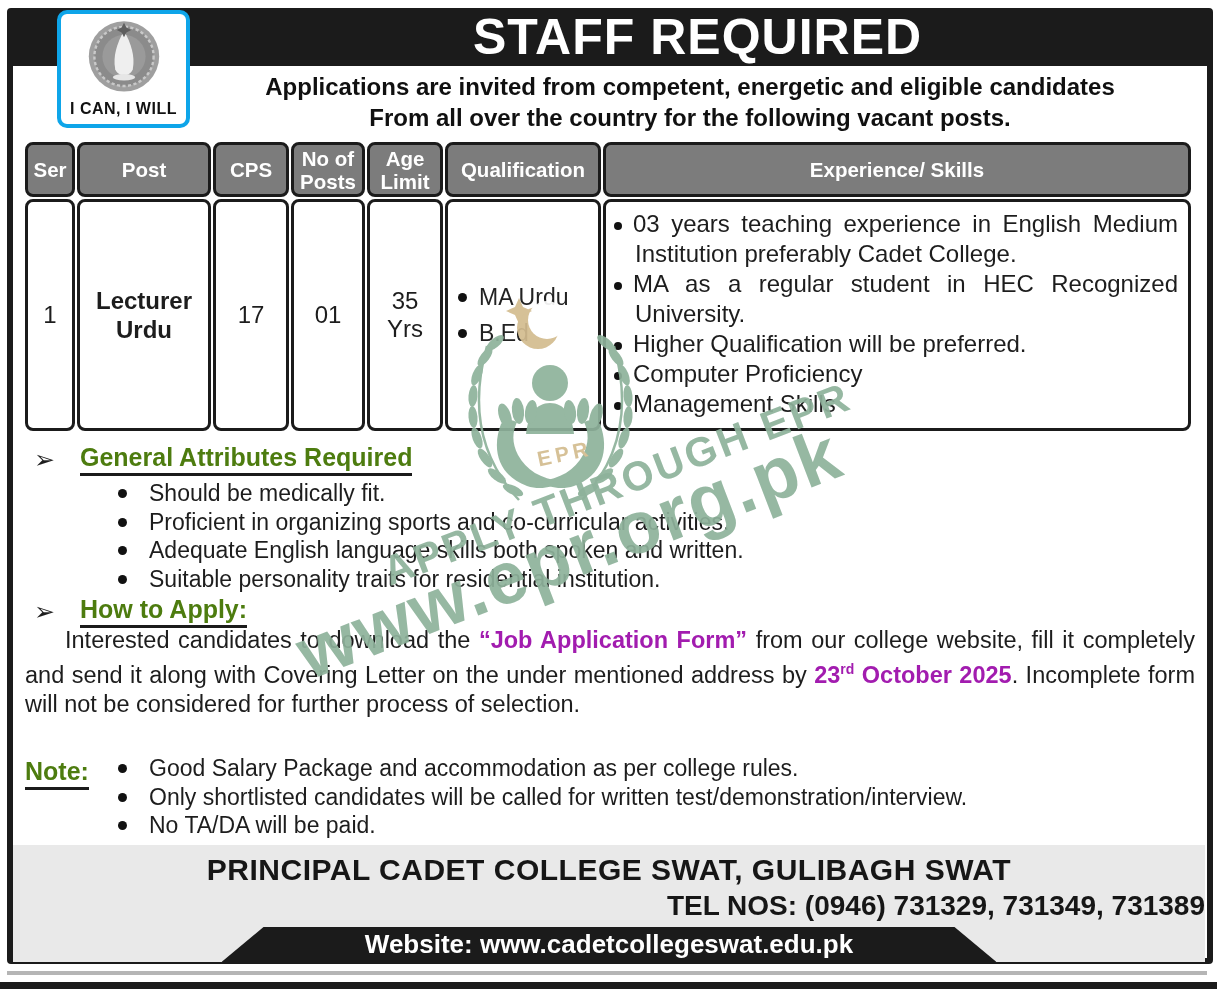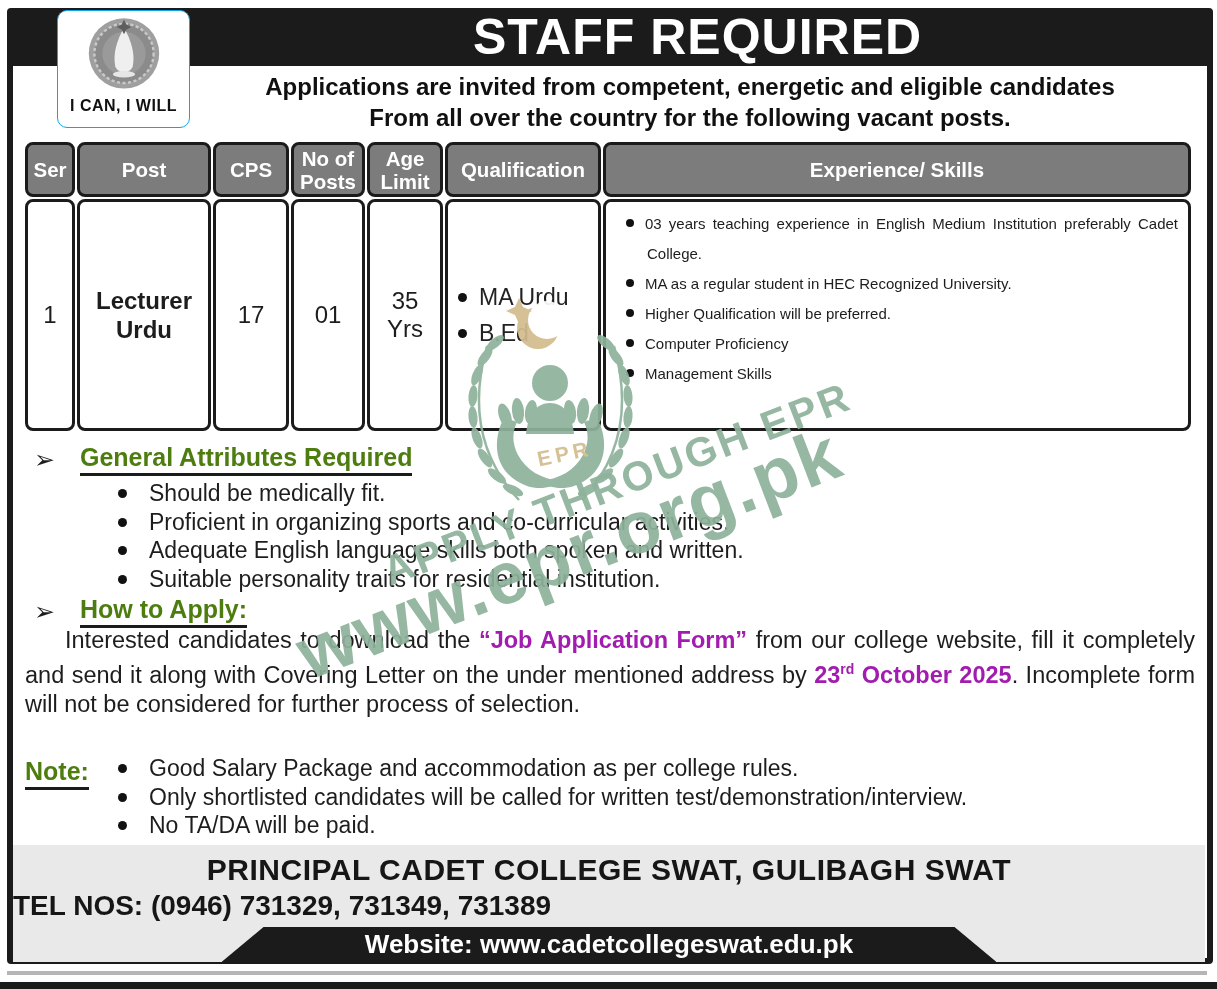--- a/index.html
+++ b/index.html
@@ -11,59 +11,59 @@
   .frame{left:7px;top:8px;width:1206px;height:956px;box-sizing:border-box;
          border:6px solid #1b1b1b;border-top-width:58px;border-radius:4px;}
 
   .title{left:195px;top:9px;width:1005px;height:56px;line-height:56px;text-align:center;
          color:#ffffff;font-size:50px;font-weight:bold;letter-spacing:1px;white-space:nowrap;}
 
   .subtitle{left:180px;top:71px;width:1020px;text-align:center;font-weight:bold;
             font-size:24px;line-height:31px;color:#101010;}
 
   .logo-box{left:57px;top:10px;width:133px;height:118px;background:#fff;
-            border:1px solid #0ea5e9;border-radius:10px;box-sizing:border-box;z-index:6;
+            border:4px solid #0ea5e9;border-radius:10px;box-sizing:border-box;z-index:6;
             display:flex;flex-direction:column;align-items:center;padding-top:3px;}
   .motto{font-size:16px;font-weight:bold;letter-spacing:.5px;white-space:nowrap;color:#111;margin-top:1px;}
 
   
   .vtable{left:24px;top:141px;width:1168px;display:grid;
           grid-template-columns:52px 136px 78px 76px 78px 158px auto;
           grid-template-rows:57px 234px;}
   .cell{border:3px solid #1b1b1b;border-radius:8px;margin:1px;box-sizing:border-box;background:#fff;}
   .hcell{background:#7c7c7c;color:#fff;font-weight:bold;font-size:20.5px;line-height:23px;
          display:flex;align-items:center;justify-content:center;text-align:center;padding:0 2px;}
   .ctr{display:flex;align-items:center;justify-content:center;text-align:center;
        font-size:24px;color:#1d1d1d;}
   .post-cell{font-weight:bold;line-height:29px;}
   .qual-cell{display:flex;flex-direction:column;justify-content:center;gap:9px;
              font-size:23px;padding-left:10px;}
   .q-item{display:flex;align-items:center;}
-  .xp-cell{padding:7px 10px 4px 20px;font-size:15px;line-height:30px;color:#1d1d1d;}
+  .xp-cell{padding:7px 10px 4px 8px;font-size:24px;line-height:30px;color:#1d1d1d;}
   .xp-item{text-align:justify;padding-left:21px;text-indent:-21px;}
   .bdot{display:inline-block;width:8px;height:8px;border-radius:50%;background:#111;
         margin-right:11px;vertical-align:2px;}
   .dot{width:9px;height:9px;border-radius:50%;background:#111;margin:10px 22px 0 0;flex:none;}
 
   
   .arrow{font-family:"DejaVu Sans",sans-serif;font-size:25px;color:#1d1d1d;}
   .sec-head{font-size:25px;font-weight:bold;color:#4d7c0f;
             border-bottom:3px solid #1b1b1b;padding-bottom:1px;}
   .list{display:block;}
   .li{display:flex;align-items:flex-start;font-size:23px;line-height:28.5px;color:#1d1d1d;}
   .para{left:25px;top:626px;width:1170px;font-size:23.5px;line-height:29px;
         text-align:justify;text-indent:40px;color:#1d1d1d;}
   .para b{color:#a21caf;}
   .para sup{font-size:14px;}
 
   
   .footer-band{left:13px;top:845px;width:1192px;height:117px;background:#e9e9e9;}
   .f1{left:0;top:8px;width:100%;text-align:center;font-size:30px;font-weight:bold;
       letter-spacing:.5px;color:#161616;}
-  .f2{left:0;top:45px;width:100%;text-align:left;font-size:28px;font-weight:bold;color:#161616;}
+  .f2{left:0;top:45px;width:100%;text-align:right;font-size:28px;font-weight:bold;color:#161616;}
   .website-bar{left:50%;transform:translateX(-50%);top:82px;width:775px;height:35px;
       background:#1b1b1b;color:#fff;font-size:26px;font-weight:bold;line-height:34px;
       text-align:center;clip-path:polygon(42px 0,733px 0,775px 100%,0 100%);z-index:4;}
   .shadow-line{left:7px;top:971px;width:1200px;height:4px;background:#b5b5b5;}
   .bottom-bar{left:0;top:982px;width:1217px;height:7px;background:#1b1b1b;}
 
   
   .epr-logo{left:433px;top:288px;width:235px;height:235px;z-index:20;opacity:.92;}
   .epr-text{position:absolute;left:104px;top:154px;transform:rotate(-12deg);
             color:#d3bc8f;font-weight:bold;font-size:21px;letter-spacing:4px;}

